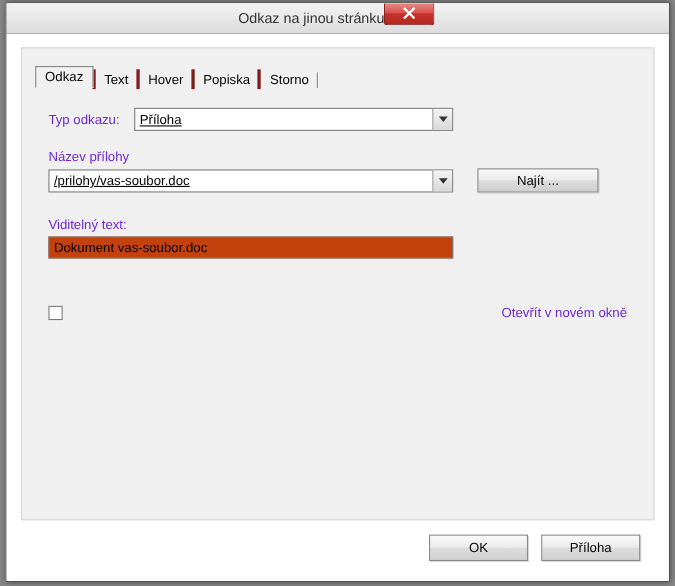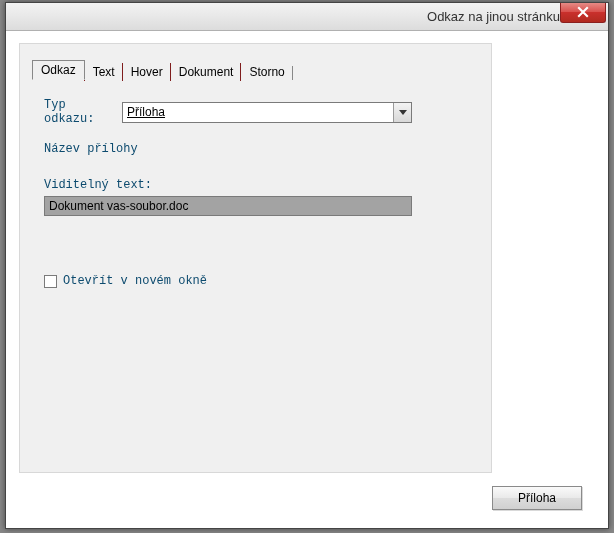--- a/index.html
+++ b/index.html
@@ -19,21 +19,21 @@
     background: #fff;
     border: 1px solid #444;
     box-shadow: 0 0 6px rgba(0,0,0,0.5);
   }
   .titlebar {
     height: 28px;
     background: linear-gradient(to bottom, #f3f3f3 0%, #e9e9e9 45%, #dcdcdc 100%);
     border-bottom: 1px solid #b0b0b0;
     display: flex;
     align-items: center;
-    justify-content: flex-end;
+    justify-content: center;
     padding-left: 0;
   }
   .titlebar-title {
     color: #333;
     font-size: 13px;
   }
   .close-btn {
     width: 46px;
     height: 20px;
     margin-right: 2px;
@@ -50,21 +50,21 @@
   .close-btn svg { width: 12px; height: 12px; }
   .body-area {
     position: absolute;
     top: 28px; left: 0; right: 0; bottom: 0;
     background: #fff;
     padding: 10px;
   }
   .panel {
     position: absolute;
     left: 13px; top: 12px;
-    width: 473px; height: 430px;
+    width: 576px; height: 430px;
     border: 1px solid #d8d8d8;
     background: #f0f0f0;
     padding-left: 26px;
   }
   .tabstrip {
     position: absolute;
     top: 16px; left: 12px;
     display: flex;
     align-items: flex-end;
     height: 20px;
@@ -76,40 +76,40 @@
     background: #f0f0f0;
     margin-right: -1px;
     font-size: 12px;
     cursor: pointer;
     position: relative;
     top: 1px;
     height: 18px;
     line-height: 12px;
   }
   .tab:not(.active) {
-    border-left: 1px solid #7f1d1d;
+    border-left: 3px solid #7f1d1d;
     border-right: none;
     border-top: none;
     border-bottom: none;
     background: transparent;
   }
   .tab.active {
     background: #f0f0f0;
     border: 1px solid #888;
     border-bottom: 1px solid #f0f0f0;
     height: 20px;
     top: 0;
     z-index: 2;
   }
   .content {
     position: absolute;
     left: 24px; top: 54px; right: 24px; bottom: 12px;
   }
   .row { display:flex; align-items:center; }
-  .label { color:#0c4a6e;font-family:Liberation Mono, monospace; }
+  .label { color:#6d28d9; }
   .combo {
     border:1px solid #7a7a7a;
     background:#fff;
     height:21px;
     display:flex;
     align-items:center;
     padding-left:4px;
     position:relative;
     font-size:12px;
     text-decoration:underline;
@@ -119,21 +119,21 @@
     width:18px;
     background: linear-gradient(to bottom,#f4f4f4,#d8d8d8);
     border-left:1px solid #9a9a9a;
     display:flex; align-items:center; justify-content:center;
   }
   .arrow-down {
     width:0;height:0;border-left:4px solid transparent;border-right:4px solid transparent;border-top:5px solid #333;
   }
   .textfield {
     border:1px solid #7a7a7a;
-    background:#a3a3a3;
+    background:#c2410c;
     height:20px;
     padding:2px 4px;
     font-size:12px;
     font-family:inherit;
     width:100%;
     outline:none;
   }
   .push-btn {
     height:22px;
     border:1px solid #8a8a8a;
@@ -171,53 +171,63 @@
     </div>
   </div>
 
   <div class="body-area">
     <div class="panel">
 
       <div class="tabstrip">
         <div class="tab active">Odkaz</div>
         <div class="tab">Text</div>
         <div class="tab">Hover</div>
-        <div class="tab">Dokument</div>
+        <div class="tab">Popiska</div>
         <div class="tab">Storno</div>
         <div style="border-left:1px solid #888;height:14px;margin-left:0;"></div>
       </div>
 
       <div class="content">
 
         <div class="row" style="margin-top:0;">
           <span class="label" style="width:78px;">Typ odkazu:</span>
           <div class="combo" style="width:290px;">
             <span>Příloha</span>
             <div class="arrow-btn">
               <div class="arrow-down"></div>
             </div>
           </div>
         </div>
 
         <div style="margin-top:16px;">
           <div class="label">Název přílohy</div>
+          <div class="row" style="margin-top:4px; gap:22px;">
+            <div class="combo" style="width:368px;">
+              <span>/prilohy/vas-soubor.doc</span>
+              <div class="arrow-btn">
+                <div class="arrow-down"></div>
+              </div>
+            </div>
+            <button class="push-btn" style="width:110px;">Najít ...</button>
+          </div>
         </div>
 
         <div style="margin-top:22px;">
           <div class="label">Viditelný text:</div>
           <div style="margin-top:4px; width:368px;">
             <input class="textfield" type="text" value="Dokument vas-soubor.doc" style="">
           </div>
         </div>
 
-        <div class="checkbox-row" style="margin-top:58px;">
+        <div class="checkbox-row" style="margin-top:42px;justify-content:space-between;">
           <span class="chk"></span>
           <span class="label">Otevřít v novém okně</span>
         </div>
 
       </div>
     </div>
 
     <div class="footer-btns">
+      <button class="push-btn">OK</button>
       <button class="push-btn">Příloha</button>
     </div>
   </div>
 </div>
 
 </body></html>

